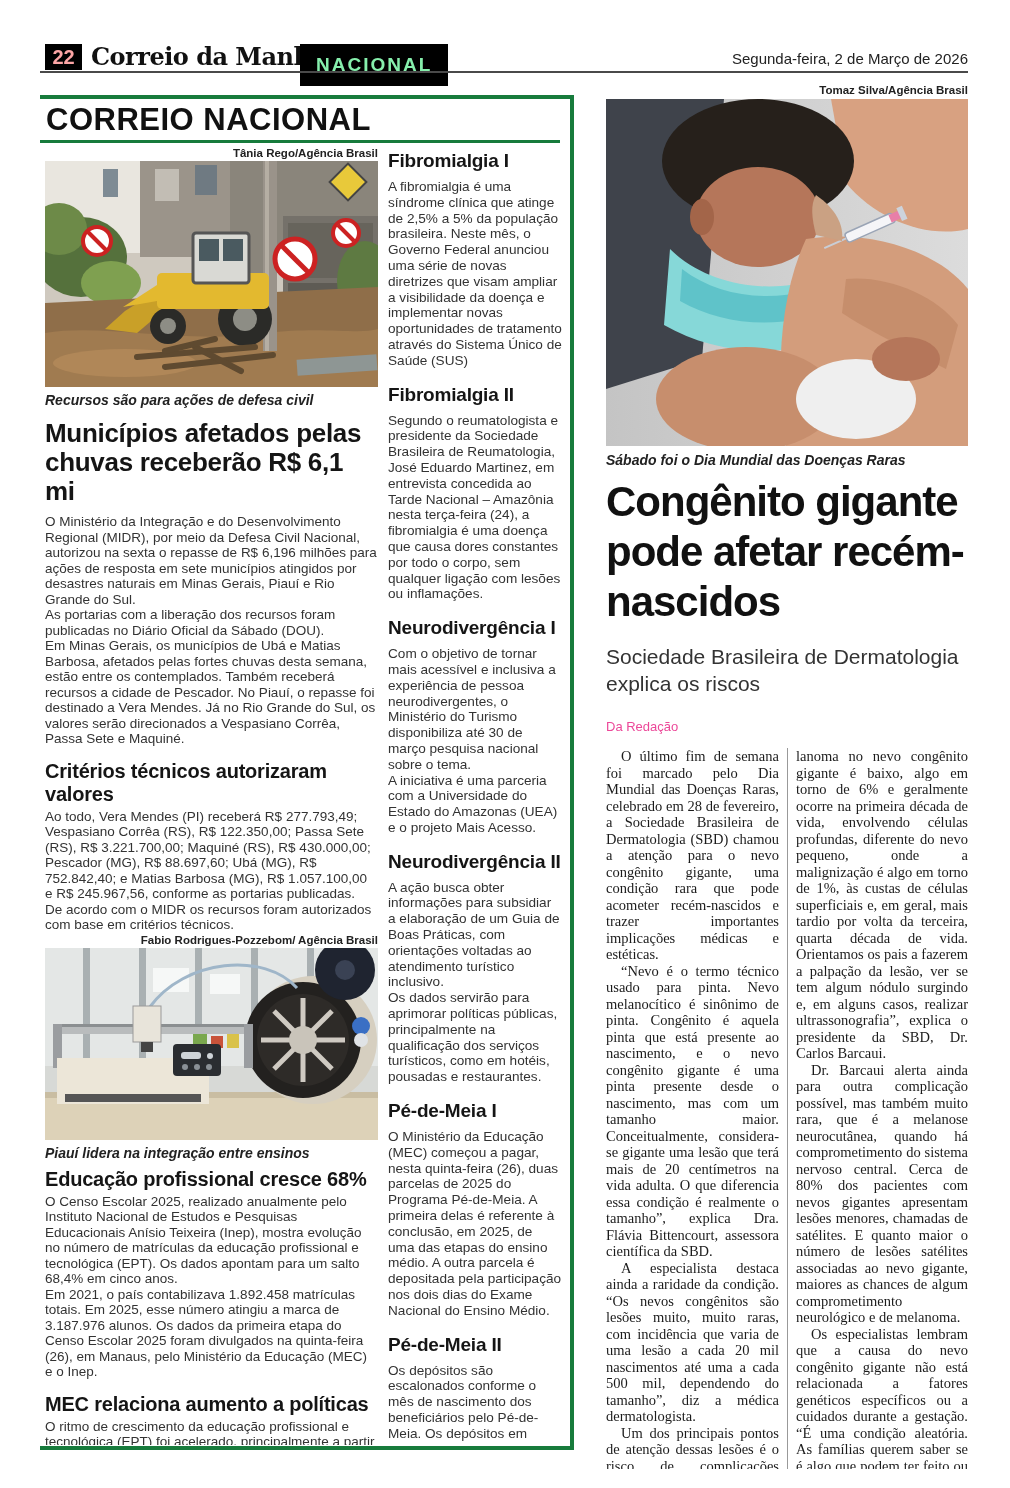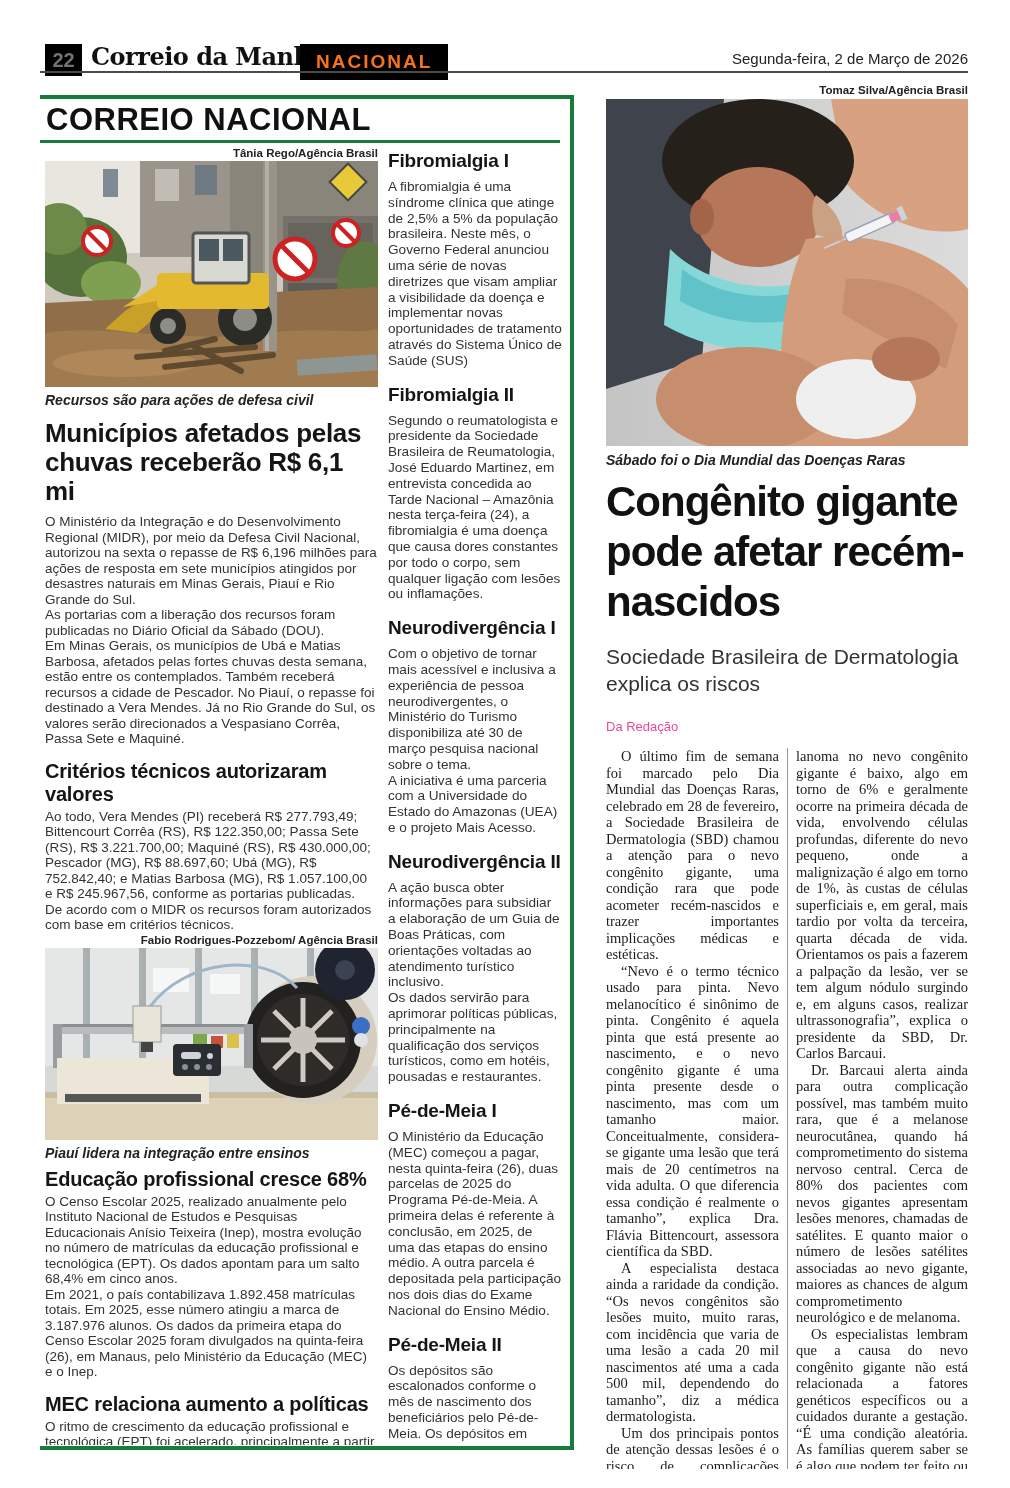--- a/index.html
+++ b/index.html
@@ -1,25 +1,25 @@
 <!DOCTYPE html>
 <html lang="pt" style="--green: #177b3c;"><head>
 <meta charset="utf-8">
 <style>
   :root{ --green:#177b3c; }
   *{box-sizing:border-box; margin:0; padding:0;}
   body{background:#e8e8e8; font-family:"Liberation Sans", sans-serif;}
   .page{position:relative; width:1010px; height:1488px; background:#fff; margin:0 auto; overflow:hidden; color:#1a1a1a;}
 
   
-  .page-num{position:absolute; left:45px; top:44px; width:37px; height:32px; background:#000; color:#737373;
+  .page-num{position:absolute; left:45px; top:44px; width:37px; height:26px; background:#000; color:#fca5a5;
             font-size:20px; font-weight:bold; display:flex; align-items:center; justify-content:center;}
   .masthead{position:absolute; left:91px; top:42px; font-family:"DejaVu Serif", serif; font-weight:bold;
             font-size:24px; letter-spacing:-0.5px; color:#111;}
-  .section-box{position:absolute; left:300px; top:44px; height:36px; background:#000; color:#f97316;
+  .section-box{position:absolute; left:300px; top:44px; height:42px; background:#000; color:#86efac;
             font-size:19px; font-weight:bold; letter-spacing:2px; padding:0 16px; display:flex; align-items:center;}
   .issue-date{position:absolute; right:42px; top:50px; font-size:15px; color:#222;}
   .header-rule{position:absolute; left:40px; width:928px; top:71px; height:2px; background:#4a4a4a;}
 
   
   .green-frame{position:absolute; left:40px; top:95px; width:534px; height:1355px;
                border-top:4px solid var(--green); border-right:4px solid var(--green); border-bottom:4px solid var(--green);}
   .section-title{position:absolute; left:46px; top:102px; font-size:31px; font-weight:800; letter-spacing:0.5px; color:#111;}
   .title-rule{position:absolute; left:40px; top:140px; width:520px; height:3px; background:var(--green);}
 
@@ -134,21 +134,21 @@
 
     <h1 class="h-big">Municípios afetados pelas chuvas receberão R$ 6,1 mi</h1>
     <div class="sans-body">
         <p>O Ministério da Integração e do Desenvolvimento Regional (MIDR), por meio da Defesa Civil Nacional, autorizou na sexta o repasse de R$ 6,196 milhões para ações de resposta em sete municípios atingidos por desastres naturais em Minas Gerais, Piauí e Rio Grande do Sul.</p>
         <p>As portarias com a liberação dos recursos foram publicadas no Diário Oficial da Sábado (DOU).</p>
         <p>Em Minas Gerais, os municípios de Ubá e Matias Barbosa, afetados pelas fortes chuvas desta semana, estão entre os contemplados. Também receberá recursos a cidade de Pescador. No Piauí, o repasse foi destinado a Vera Mendes. Já no Rio Grande do Sul, os valores serão direcionados a Vespasiano Corrêa, Passa Sete e Maquiné.</p>
       </div>
 
     <h2 class="h-sub">Critérios técnicos autorizaram valores</h2>
     <div class="sans-body" style="margin-top:2px">
-        <p>Ao todo, Vera Mendes (PI) receberá R$ 277.793,49; Bittencourt Corrêa (RS), R$ 122.350,00; Passa Sete (RS), R$ 3.221.700,00; Maquiné (RS), R$ 430.000,00; Pescador (MG), R$ 88.697,60; Ubá (MG), R$ 752.842,40; e Matias Barbosa (MG), R$ 1.057.100,00 e R$ 245.967,56, conforme as portarias publicadas.</p>
+        <p>Ao todo, Vera Mendes (PI) receberá R$ 277.793,49; Vespasiano Corrêa (RS), R$ 122.350,00; Passa Sete (RS), R$ 3.221.700,00; Maquiné (RS), R$ 430.000,00; Pescador (MG), R$ 88.697,60; Ubá (MG), R$ 752.842,40; e Matias Barbosa (MG), R$ 1.057.100,00 e R$ 245.967,56, conforme as portarias publicadas.</p>
         <p>De acordo com o MIDR os recursos foram autorizados com base em critérios técnicos.</p>
       </div>
 
     <div class="credit" style="margin-top:1px">Fabio Rodrigues-Pozzebom/ Agência Brasil</div>
 
     <figure class="photo">
       <svg width="333" height="192" viewBox="0 0 333 192">
         <rect width="333" height="192" fill="#d7d9d6"></rect>
         <rect x="0" y="0" width="333" height="118" fill="#e4e7e6"></rect>
         <g fill="#a9b0b2">

